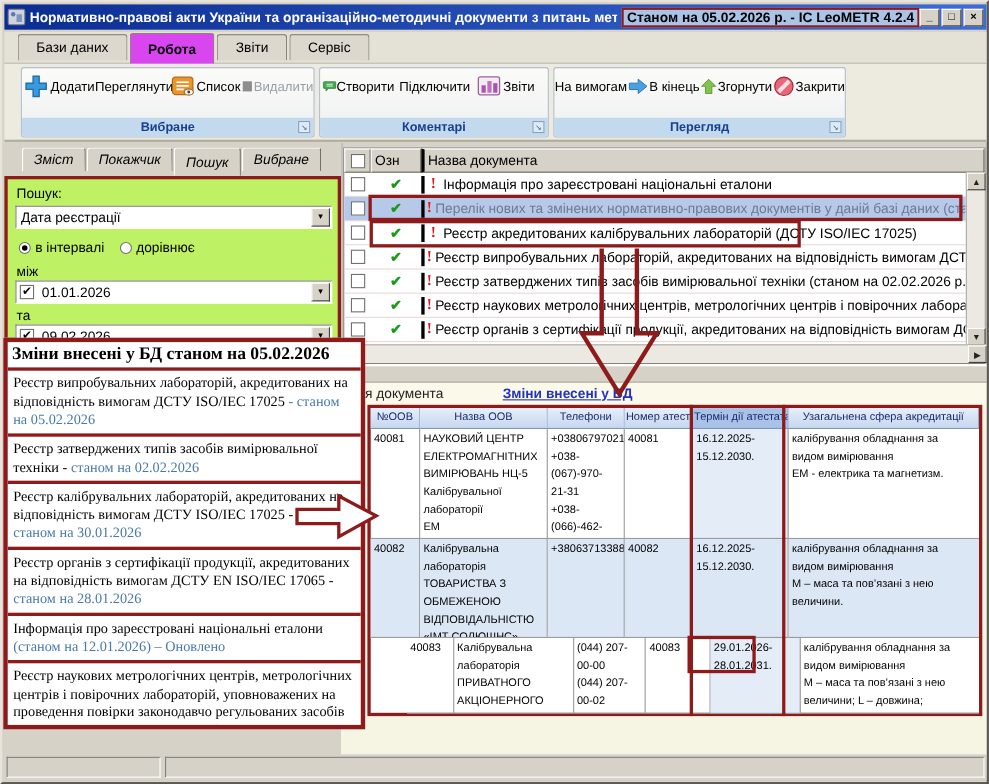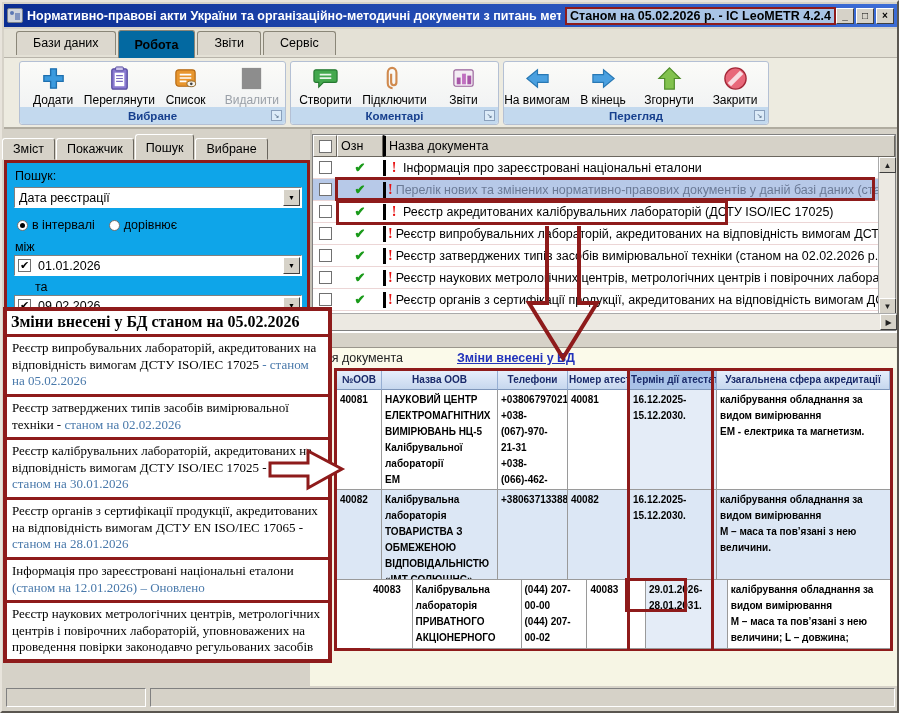--- a/index.html
+++ b/index.html
@@ -19,45 +19,45 @@
     border:2px solid #8e1b1b; padding:0 3px; white-space:nowrap; flex:0 0 auto; }
   .win-btns { margin-left:auto; display:flex; gap:2px; flex:0 0 auto; }
   .win-btn { width:18px; height:16px; background:#d6d2c8; border:1px solid; border-color:#fff #404040 #404040 #fff;
     font-size:10px; font-weight:bold; color:#000; display:flex; align-items:center; justify-content:center; line-height:1; }
 
   
   .ribbon-tabs { position:absolute; left:2px; top:27px; width:893px; height:29px; background:#e4e1d6;
     display:flex; align-items:center; padding-left:12px; border-bottom:1px solid #b8b4aa; }
   .rtab { padding:4px 16px 5px; font-size:12.5px; color:#000; background:#dcd8ce;
     border:1px solid #8a8678; border-bottom:none; border-radius:3px 3px 0 0; margin-right:2px; height:24px; }
-  .rtab.active { background:#0369a1; font-weight:bold; height:28px; padding-top:7px; position:relative; top:1px; }
+  .rtab.active { background:#d946ef; font-weight:bold; height:28px; padding-top:7px; position:relative; top:1px; }
 
   
   .ribbon { position:absolute; left:2px; top:56px; width:893px; height:71px; background:#edebe0;
     border-bottom:2px solid; border-color:#b0aca0; }
   .rgroup { position:absolute; top:3px; height:64px; border:1px solid #b4c0d4; border-radius:3px;
     background:linear-gradient(#fbfbf8,#eef0f2); display:flex; flex-direction:column; }
   .rg-btns { flex:1; display:flex; align-items:flex-start; justify-content:space-around; padding-top:2px; }
-  .rbtn { display:flex; flex-direction:column; align-items:center; width:66px; padding-top:1px; }
+  .rbtn { display:flex; flex-direction:row; align-items:center; width:66px; padding-top:1px; }
   .rbtn svg { width:27px; height:27px; }
   .rbtn .lbl { font-size:12px; color:#000; margin-top:1px; white-space:nowrap; }
   .rbtn.disabled .lbl { color:#9aa0a8; }
   .rg-cap { height:17px; background:#c3d9ee; border-radius:0 0 3px 3px; display:flex; align-items:center;
     justify-content:center; position:relative; }
   .rg-cap .cap { font-size:11.5px; font-weight:bold; color:#17408e; }
   .launcher { position:absolute; right:3px; top:3px; width:11px; height:11px; border:1px solid #8aa0bc;
     font-size:7px; color:#46607e; display:flex; align-items:center; justify-content:center; background:#dcebf8; }
 
   
-  .side-tabs { position:absolute; left:0; top:132px; height:26px; display:flex; align-items:flex-end; }
+  .side-tabs { position:absolute; left:18px; top:132px; height:26px; display:flex; align-items:flex-start;font-style:italic; }
   .stab { padding:3px 10px 4px; font-size:12.5px; background:#d6d2c8; border:1px solid; 
     border-color:#fff #6a665e #d6d2c8 #fff; border-radius:3px 3px 0 0; margin-right:1px; height:22px; }
   .stab.active { height:26px; padding-top:6px; z-index:2; position:relative; }
 
-  .search-panel { position:absolute; left:2px; top:158px; width:306px; height:150px; background:#0ea5e9;
+  .search-panel { position:absolute; left:2px; top:158px; width:306px; height:150px; background:#bef264;
     border:3px solid #8e1b1b; font-size:12.5px; }
   .sp-label { position:absolute; left:8px; color:#000; }
   .combo { position:absolute; height:21px; background:#fff; border:1px solid; border-color:#808080 #fff #fff #808080;
     display:flex; align-items:center; }
   .combo .val { flex:1; padding:0 4px; font-size:12.5px; white-space:nowrap; overflow:hidden; }
   .combo .drop { width:17px; height:17px; margin:1px; background:#d6d2c8; border:1px solid; border-color:#fff #404040 #404040 #fff;
     font-size:7px; display:flex; align-items:center; justify-content:center; color:#000; }
   .cbx { width:13px; height:13px; background:#fff; border:1px solid #707070; margin:0 3px; font-size:11px;
     line-height:11px; text-align:center; color:#000; flex:0 0 auto; }
   .radio-row { position:absolute; left:10px; top:55px; display:flex; gap:14px; align-items:flex-end; }
@@ -93,21 +93,21 @@
     display:flex; align-items:center; font-size:12.5px; }
   .ts-left { position:absolute; left:6px; color:#222; }
   .ts-active { position:absolute; left:145px; color:#2233bb; font-weight:bold; text-decoration:underline; }
   .vdivider { position:absolute; left:308px; top:128px; width:2px; height:556px; background:#c4c0b6; }
 
   
   .dtable { position:absolute; left:332px; top:366px; width:559px; height:283px; background:#fff;
     border:3px solid #8e1b1b; font-size:10px; }
   .trow { display:flex; }
   .tcell { border-right:1px solid #9a9a9a; border-bottom:1px solid #9a9a9a; padding:2px 3px;
-    white-space:pre-line; overflow:hidden; line-height:1.6;font-weight:bold; }
+    white-space:pre-line; overflow:hidden; line-height:1.6; }
   .thead .tcell { background:linear-gradient(#e6eefb,#c6d7ee); color:#1a2a6a; text-align:center;
     border-right:1px solid #96aed2; border-bottom:1px solid #7e96ba; padding:3px 1px; line-height:1.2;
     white-space:nowrap; }
   .thead .tcell.hl { background:#a9c2e8; }
   .c0 { width:45px; } .c1 { width:116px; } .c2 { width:70px; } .c3 { width:62px; } .c4 { width:87px; } .c5 { width:173px; border-right:none; }
   .trow.blue .tcell { background:#dce7f5; }
   .tcell.termcell { background:#e4ecf7; }
 
   
   .changes { position:absolute; left:1px; top:305px; width:329px; height:356px; background:#fff;
@@ -279,21 +279,21 @@
         <span class="rdot"></span>
         <span>дорівнює</span>
       </span>
     </div>
     <div class="sp-label" style="top:77px;">між</div>
     <div class="combo" style="left:7px; top:92px; width:288px;">
       <span class="cbx">✔</span>
       <span class="val">01.01.2026</span>
       <span class="drop">▼</span>
     </div>
-    <div class="sp-label" style="top:117px;margin-left:20px;">та</div>
+    <div class="sp-label" style="top:117px;">та</div>
     <div class="combo" style="left:7px; top:132px; width:288px;">
       <span class="cbx">✔</span>
       <span class="val">09.02.2026</span>
       <span class="drop">▼</span>
     </div>
   </div>
 
   <div class="doc-list">
     <div class="dl-head">
       <div class="dl-hcell" style="width:24px; justify-content:center;">

